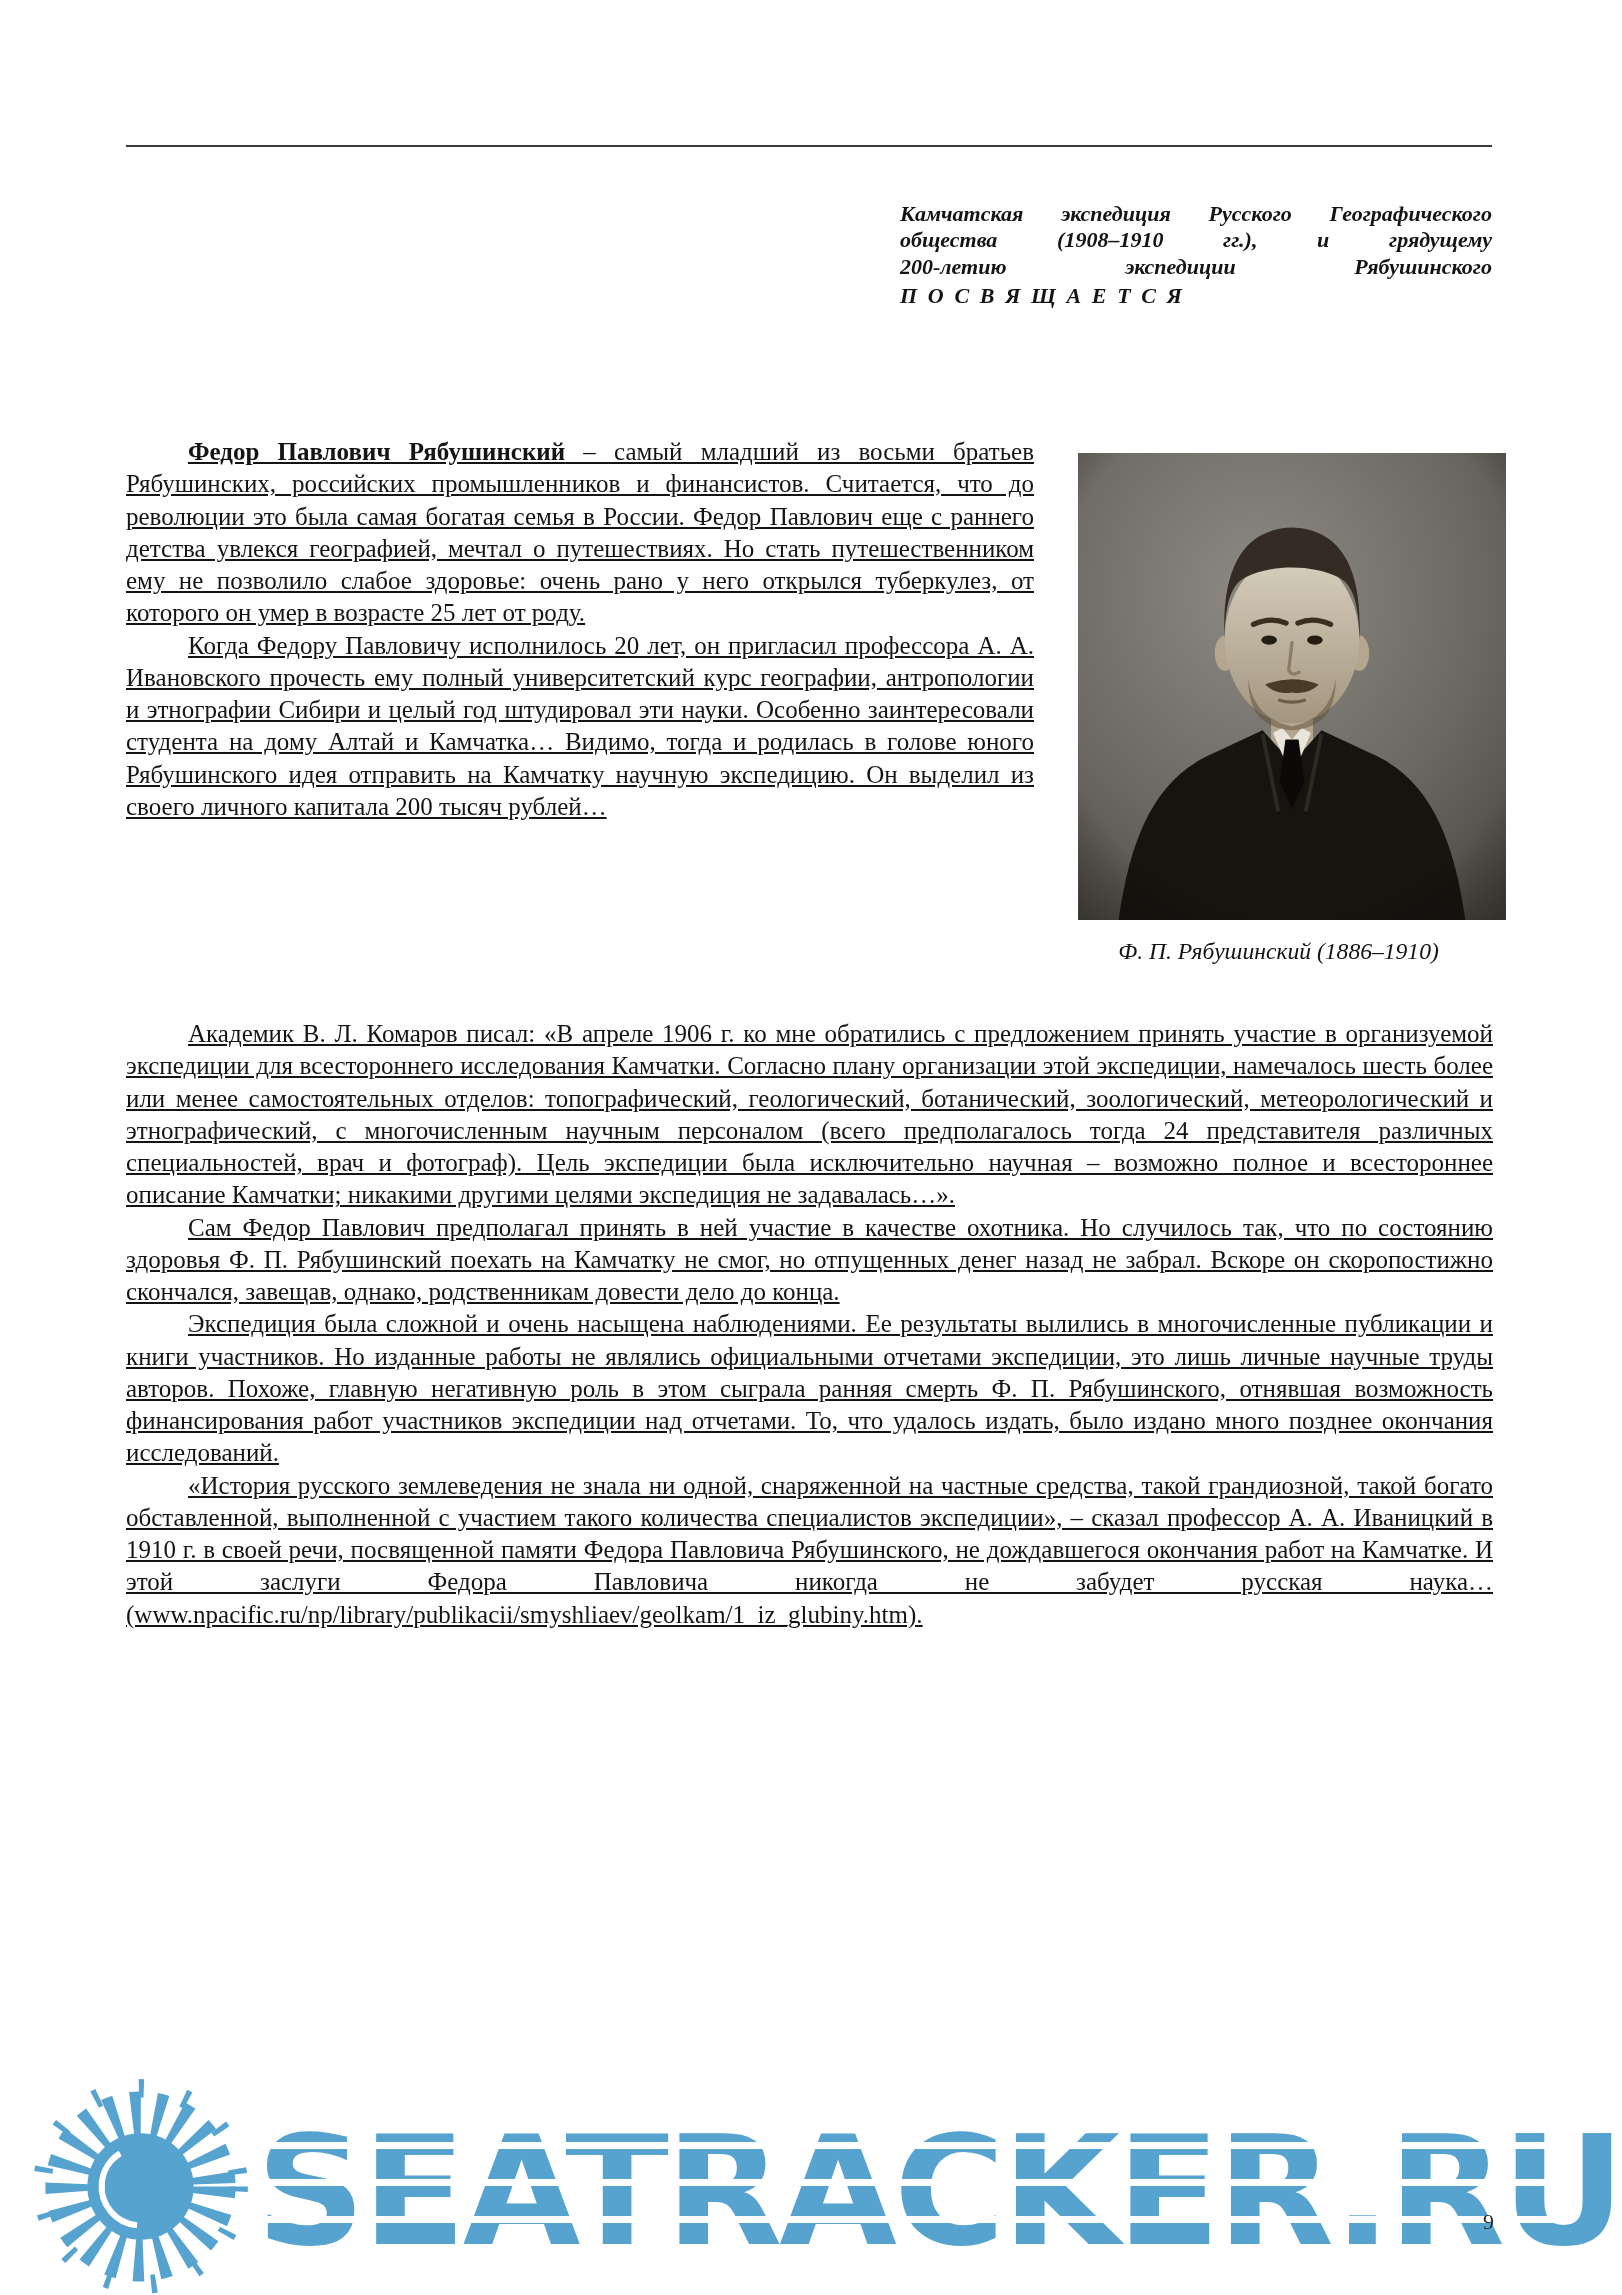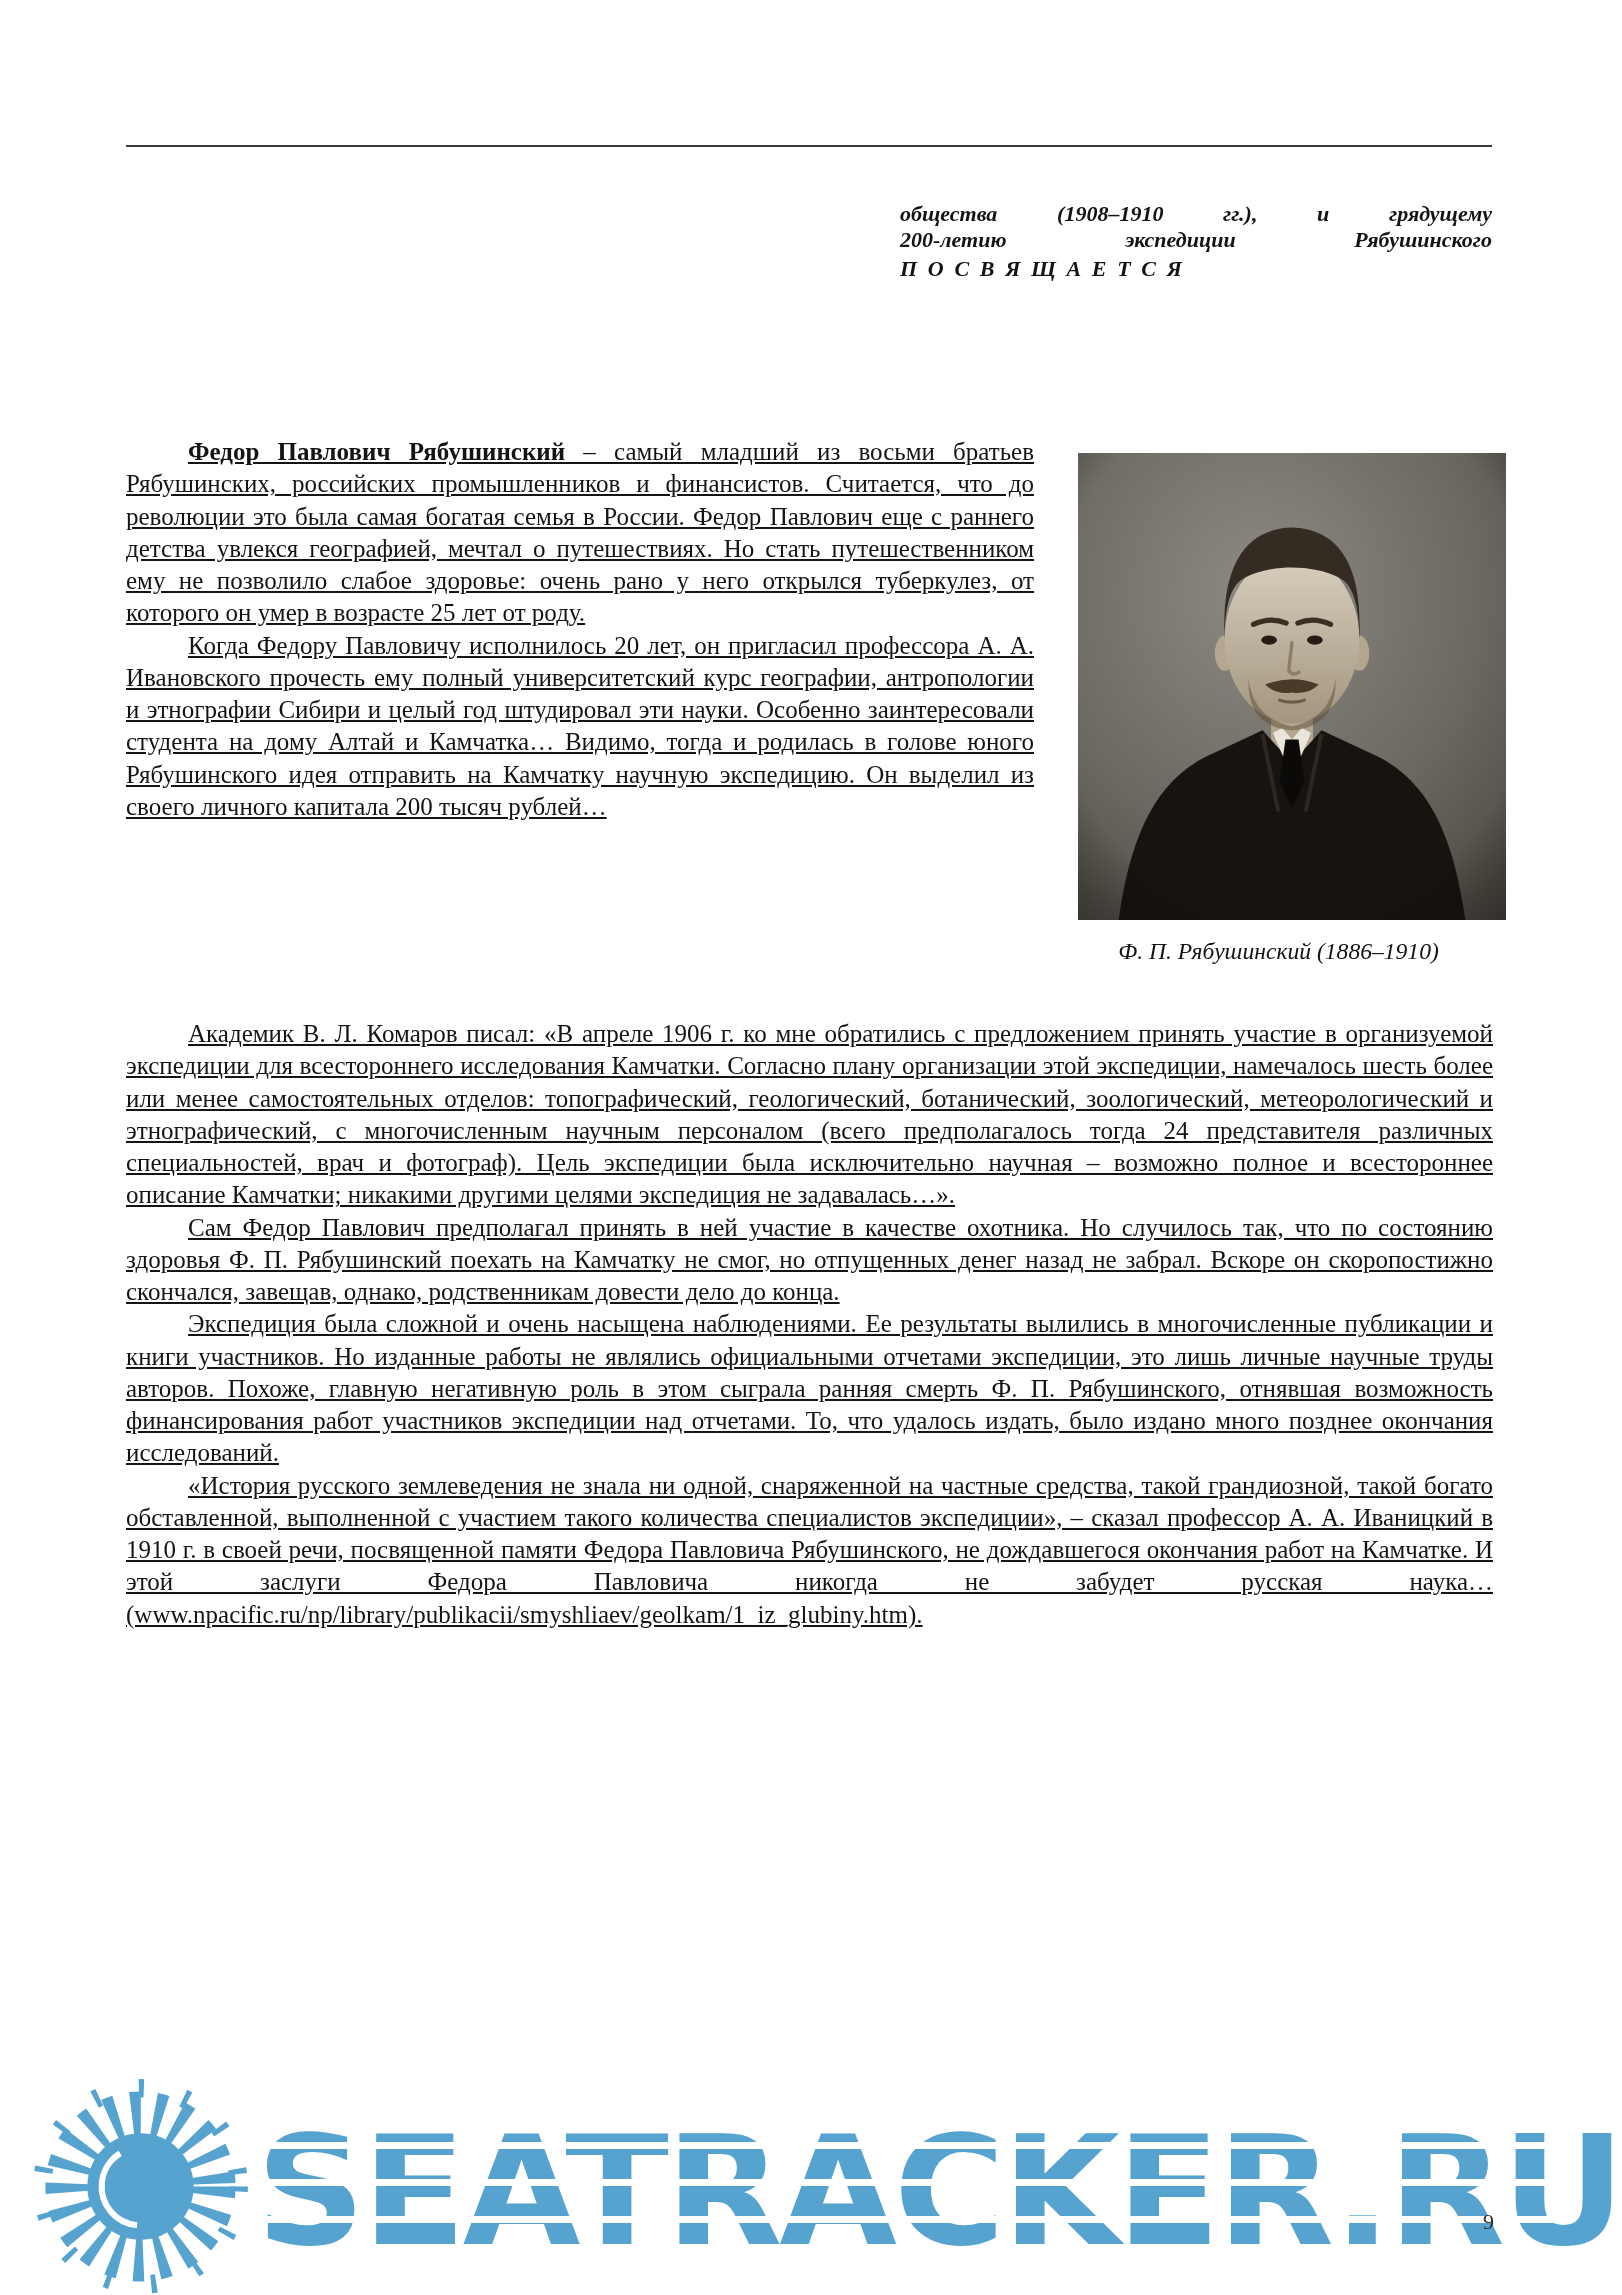--- a/index.html
+++ b/index.html
@@ -129,20 +129,21 @@
   }
 </style>
 </head>
 <body>
 
 <div class="page">
 
   <div class="top-rule"></div>
 
   <div class="dedication">
+    <div class="ded-line">Камчатская экспедиция Русского Географического</div>
     <div class="ded-line">общества (1908–1910 гг.), и грядущему</div>
     <div class="ded-line">200-летию экспедиции Рябушинского</div>
     <div class="ded-last">П О С В Я Щ А Е Т С Я</div>
   </div>
 
   <div class="content">
 
     <figure class="photo-figure">
       <div class="photo-frame">
         <svg viewBox="0 0 654 714" aria-hidden="true">

